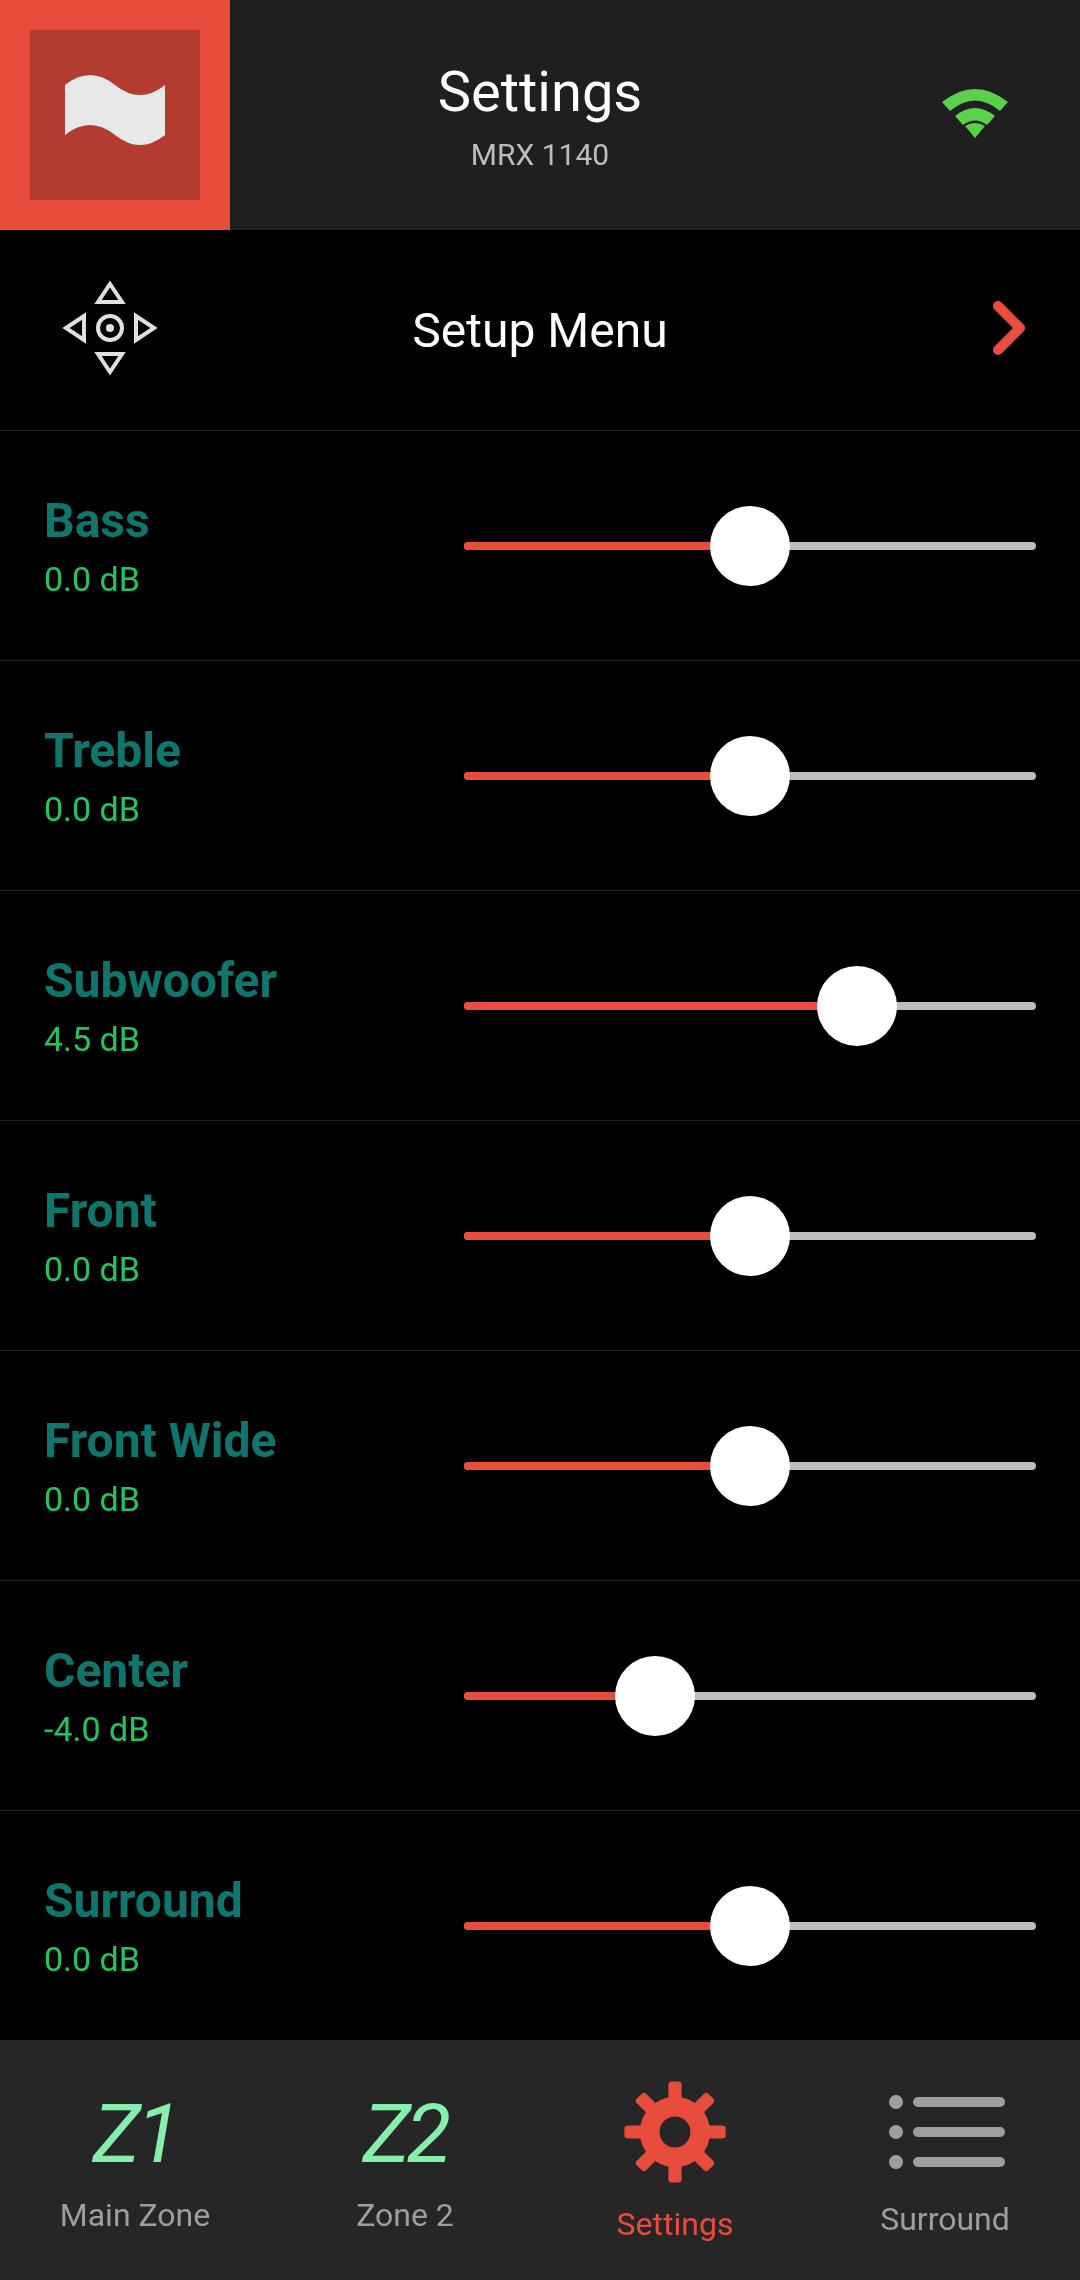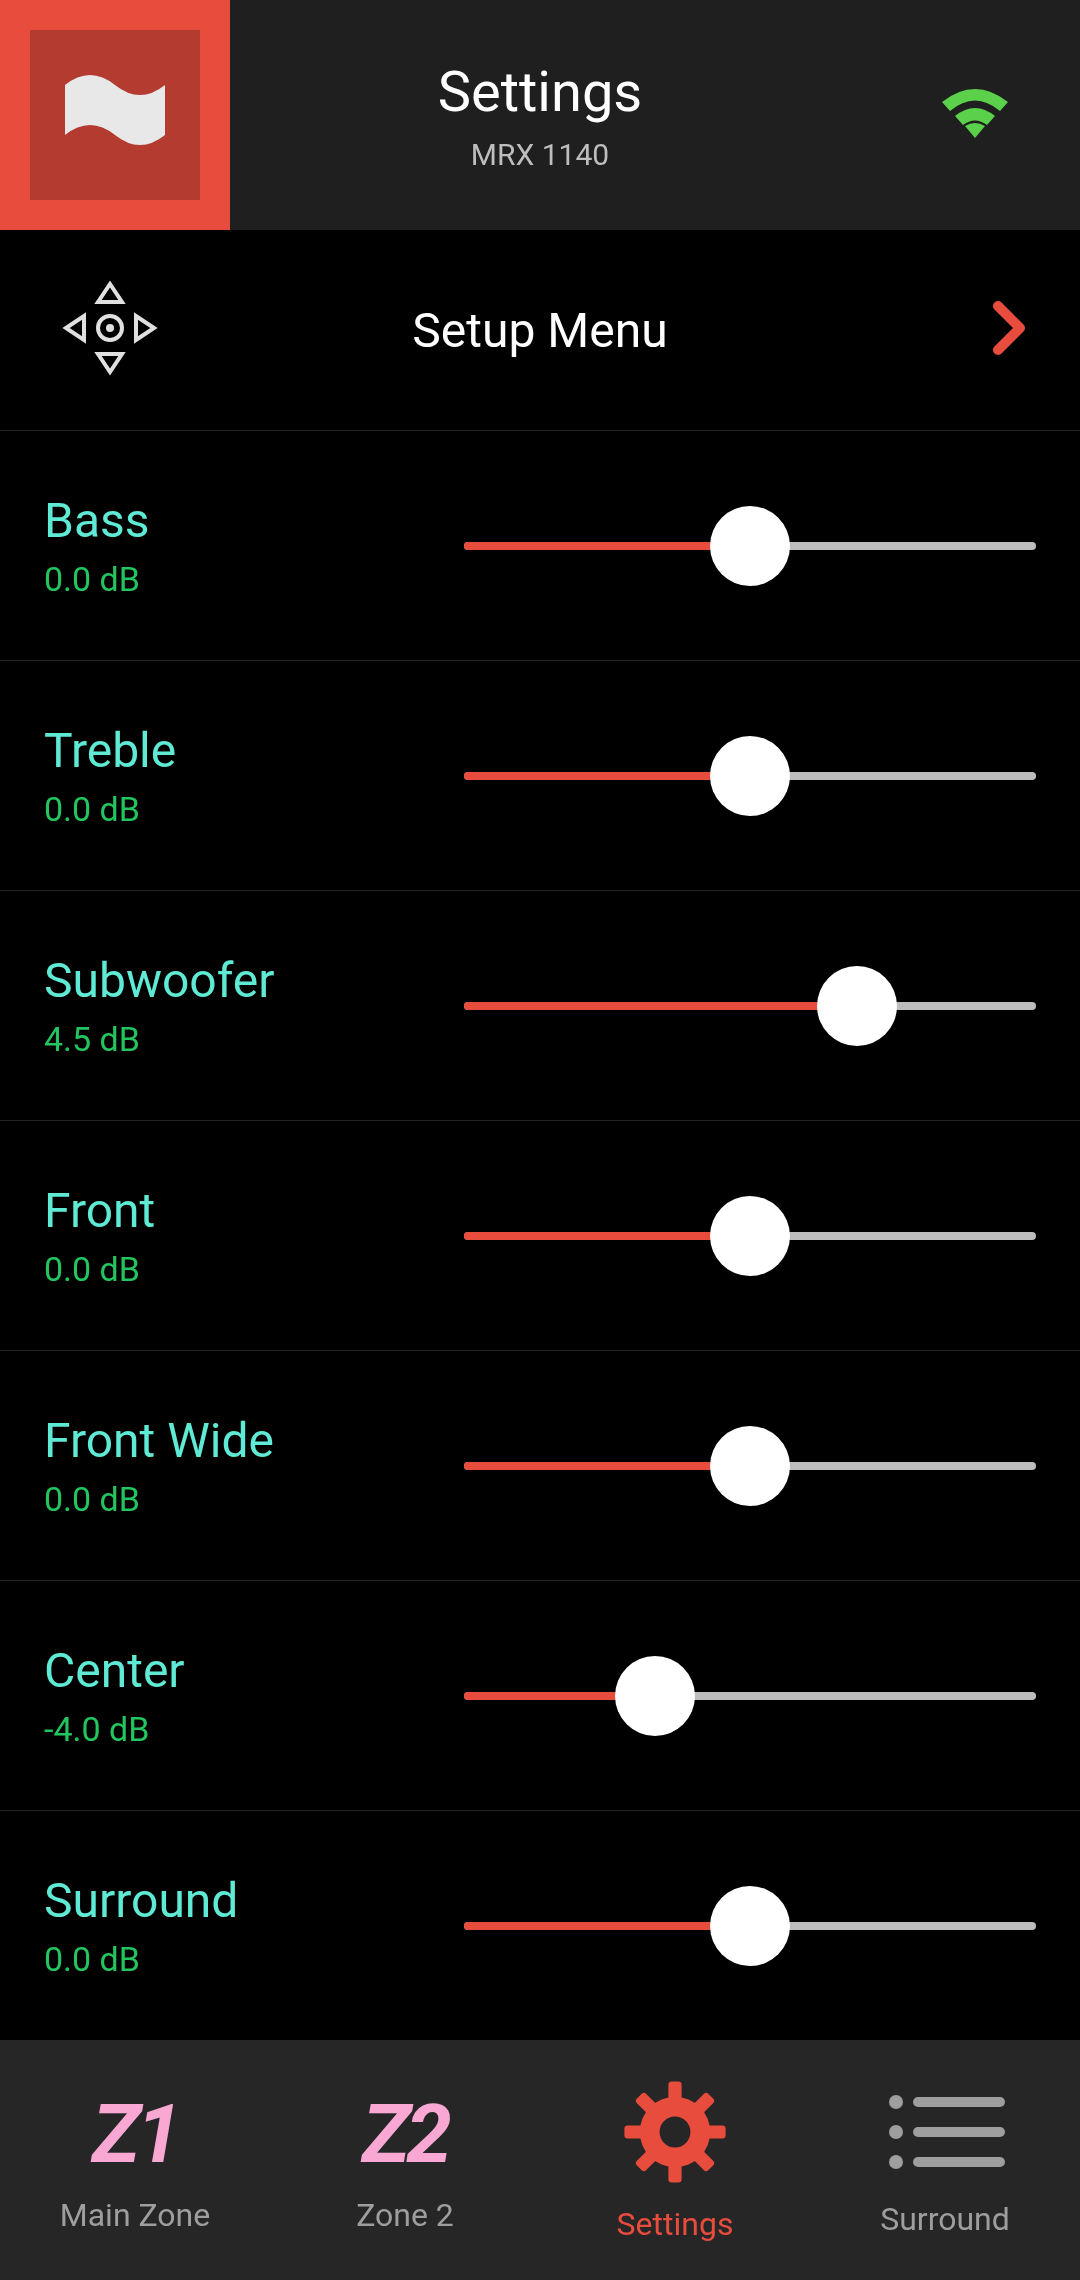--- a/index.html
+++ b/index.html
@@ -80,23 +80,23 @@
     border-top: 1px solid #222;
     display: flex;
     align-items: center;
     padding: 0 44px;
   }
   .slider-labels {
     width: 420px;
     flex: 0 0 420px;
   }
   .slider-name {
-    color: #5eead4;
+    color: #0f766e;
     font-size: 48px;
-    font-weight: 400;
+    font-weight: 700;
   }
   .slider-value {
     color: #22c55e;
     font-size: 34px;
     margin-top: 10px;
   }
   .slider-track-wrap {
     flex: 1;
     position: relative;
     height: 80px;
@@ -140,23 +140,23 @@
   .nav-item {
     flex: 1;
     display: flex;
     flex-direction: column;
     align-items: center;
     justify-content: center;
     gap: 14px;
   }
   .nav-icon-text {
     font-size: 82px;
-    font-weight: 700;
+    font-weight: 400;
     font-style: italic;
-    color: #f9a8d4;
+    color: #86efac;
     letter-spacing: -4px;
   }
   .nav-label {
     font-size: 32px;
     color: #9e9e9e;
   }
   .nav-item.active .nav-label { color: #e84c3d; }
 </style>
 </head>
 <body>

